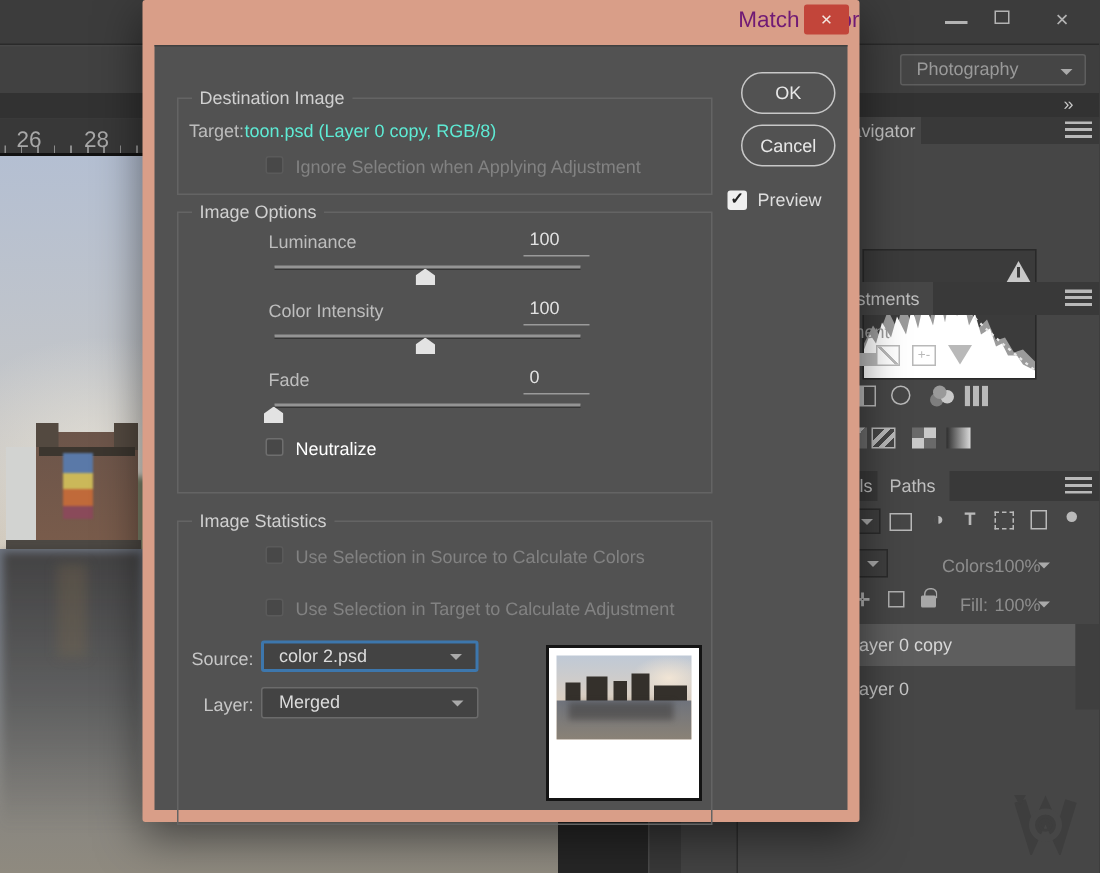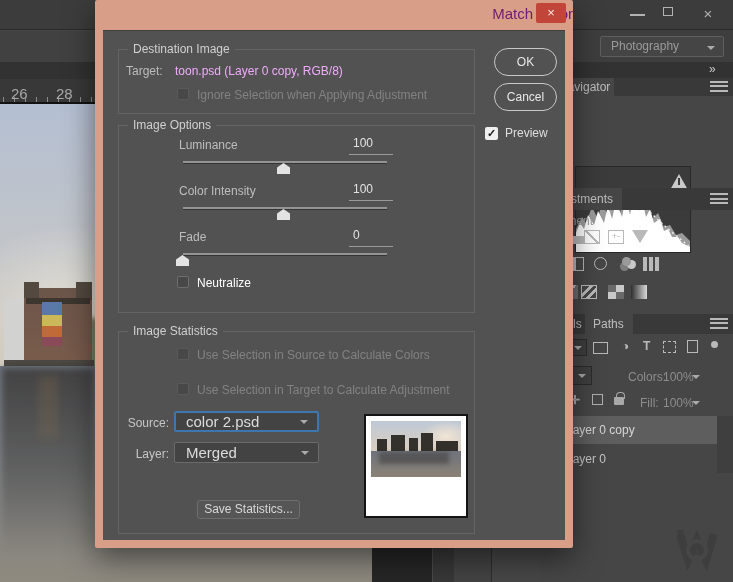--- a/index.html
+++ b/index.html
@@ -107,33 +107,33 @@
   
   #dialog { left:95px; top:0; width:478px; height:548px; background:#d99e88; z-index:10;
             box-shadow:0 10px 30px rgba(0,0,0,.5); border-radius:2px; }
   #dlg-title { position:absolute; left:0; top:0; width:100%; height:30px; text-align:right;
      line-height:28px; font-size:15px; color:#701a75; }
   #dlg-close { position:absolute; left:441px; top:3px; width:30px; height:20px; background:#c2453a;
      border-radius:2px; color:#f4e8e2; font-size:13px; text-align:center; line-height:19px; }
   #dlg-inner { position:absolute; left:8px; top:30px; width:462px; height:510px; background:#525252;
      border-top:1px solid #404040; }
 
-  .grp { position:absolute; border:1px solid #646464; }
+  .grp { position:absolute; border:1px solid #646464;margin-top:16px; }
   .leg { position:absolute; top:-8px; left:9px; background:#525252; padding:0 5px; font-size:12px; color:#d0d0d0; white-space:nowrap; }
   .dlabel { position:absolute; font-size:12px; color:#bdbdbd; white-space:nowrap; }
   .ddim { color:#828282; }
   .dvalue { position:absolute; font-size:12px; color:#e2e2e2; white-space:nowrap; }
   .cb { position:absolute; width:12px; height:12px; background:#484848; border:1px solid #6e6e6e; border-radius:2px; }
   .cb-dis { border-color:#5a5a5a; }
   .underline { position:absolute; width:44px; height:1px; background:#9a9a9a; }
   .track { position:absolute; width:204px; height:2px; background:#949494; box-shadow:0 1px 0 #353535; }
   .thumb { position:absolute; width:13px; height:11px; background:#e3e3e3;
      clip-path:polygon(50% 0,100% 42%,100% 100%,0 100%,0 42%); filter:drop-shadow(0 1px 1px rgba(0,0,0,.5)); }
   .dd { position:absolute; width:145px; height:21px; background:#434343; border:1px solid #6b6b6b;
-     border-radius:2px; font-size:15px; color:#dcdcdc; line-height:19px; padding-left:11px; }
+     border-radius:2px; font-size:12px; color:#dcdcdc; line-height:19px; padding-left:11px; }
   .dd-focus { border:2px solid #3d77ad; line-height:17px; padding-left:10px; }
   .pbtn { position:absolute; width:103px; height:19px; background:#565656; border:1px solid #6e6e6e;
      border-radius:3px; font-size:12px; color:#d9d9d9; text-align:center; line-height:17px; }
   .pill { position:absolute; width:63px; height:28px; border:1px solid #c8c8c8; border-radius:14px;
      font-size:12px; color:#e8e8e8; text-align:center; line-height:26px; }
   #preview-cb { position:absolute; left:382px; top:96px; width:13px; height:13px; background:#efefef;
      border-radius:2px; color:#222; font-size:11px; line-height:13px; text-align:center; font-weight:bold; }
 
   
   #thumb { position:absolute; left:245px; top:82px; width:104px; height:104px; background:#ffffff; border:2px solid #141414; }
@@ -288,21 +288,21 @@
   </div>
 
   <div class="abs" id="dialog">
     <div id="dlg-title">Match Color</div>
     <div id="dlg-close">×</div>
     <div id="dlg-inner">
 
       <div class="grp" style="left:15px;top:18px;width:357px;height:65px;">
         <span class="leg">Destination Image</span>
         <span class="dlabel" style="left:7px;top:14px;">Target:</span>
-        <span class="dvalue" style="left:56px;top:14px;color:#f0abfc;">toon.psd (Layer 0 copy, RGB/8)</span>
+        <span class="dvalue" style="left:44px;top:14px;color:#5eead4;">toon.psd (Layer 0 copy, RGB/8)</span>
         <span class="cb cb-dis" style="left:58px;top:38px;"></span>
         <span class="dlabel ddim" style="left:78px;top:38px;">Ignore Selection when Applying Adjustment</span>
       </div>
 
       <div class="pill" style="left:391px;top:17px;">OK</div>
       <div class="pill" style="left:391px;top:52px;">Cancel</div>
       <div id="preview-cb">✓</div>
       <span class="dlabel" style="left:402px;top:95px;color:#dedede;">Preview</span>
 
       <div class="grp" style="left:15px;top:94px;width:357px;height:188px;">
@@ -344,21 +344,20 @@
           <span>color 2.psd</span>
           <span class="chev" style="right:9px;top:7px;"></span>
         </div>
 
         <span class="dlabel" style="left:6px;top:115px;width:44px;text-align:right;color:#c6c6c6;">Layer:</span>
         <div class="dd" style="left:55px;top:110px;">
           <span>Merged</span>
           <span class="chev" style="right:9px;top:8px;"></span>
         </div>
 
-        <div class="pbtn" style="left:78px;top:168px;">Save Statistics...</div>
 
         <div id="thumb">
           <div id="tphoto">
             <div class="tsky-glow"></div>
             <div class="tb" style="left:6px;top:18px;width:10px;height:13px;"></div>
             <div class="tb" style="left:20px;top:14px;width:14px;height:17px;"></div>
             <div class="tb" style="left:38px;top:17px;width:9px;height:14px;"></div>
             <div class="tb" style="left:50px;top:12px;width:12px;height:19px;"></div>
             <div class="tb" style="left:65px;top:20px;width:22px;height:11px;"></div>
             <div class="twater"></div>

